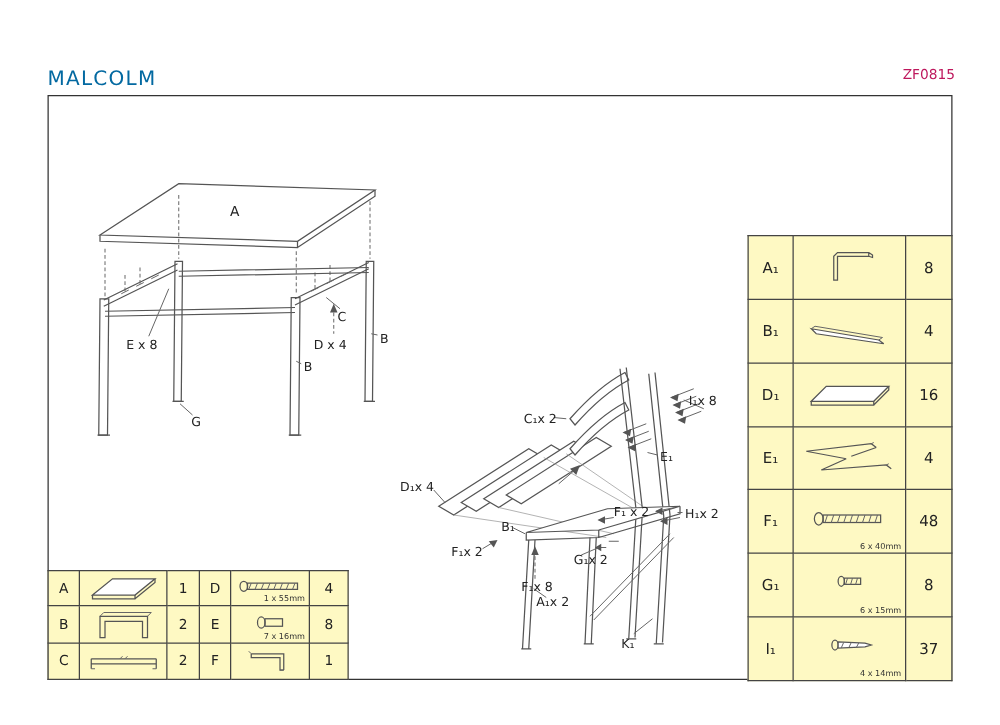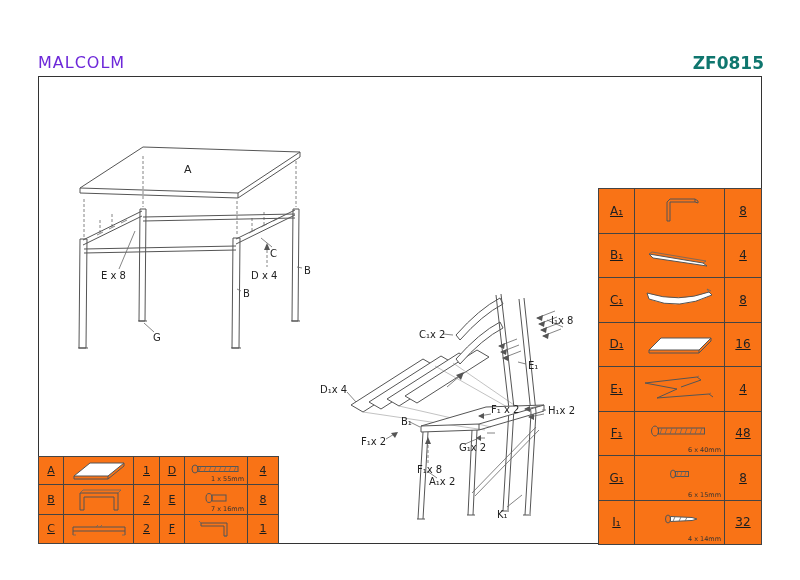--- a/index.html
+++ b/index.html
@@ -1,24 +1,24 @@
 <!DOCTYPE html>
 <html><head>
 <meta charset="utf-8">
 <style>
   html,body{margin:0;padding:0;background:#fff;}
   .sheet{position:relative;width:800px;height:580px;background:#fff;
          font-family:"DejaVu Sans","Liberation Sans",sans-serif;color:#1a1a1a;overflow:hidden;}
-  .hdr-title{position:absolute;left:38px;top:53px;font-size:16px;letter-spacing:1px;color:#6d28d9;}
-  .hdr-model{position:absolute;right:36px;top:53px;font-size:17px;font-weight:bold;color:#0f766e;}
+  .hdr-title{position:absolute;left:38px;top:53px;font-size:16px;letter-spacing:1px;color:#0369a1;}
+  .hdr-model{position:absolute;right:36px;top:53px;font-size:11px;font-weight:normal;color:#be185d;}
   .main-box{position:absolute;left:38px;top:76px;width:724px;height:468px;
             border:1px solid #333;box-sizing:border-box;}
   .diagram-svg{position:absolute;left:0;top:0;}
   
-  table.parts{border-collapse:collapse;position:absolute;table-layout:fixed;background:#f97316;text-decoration:underline;}
+  table.parts{border-collapse:collapse;position:absolute;table-layout:fixed;background:#fef9c3;}
   table.parts td{border:1px solid #444;padding:0;position:relative;overflow:hidden;
                  text-align:center;vertical-align:middle;font-size:11px;color:#222;}
   table.left-parts{left:-1px;bottom:-1px;width:240px;height:88px;}
   table.right-parts{right:-1px;top:111px;width:163px;height:357px;}
   table.right-parts td.lbl{font-size:12px;}
   table.right-parts td.qty{font-size:12px;}
   .size-tag{position:absolute;right:3px;bottom:1px;font-size:6.5px;color:#333;white-space:nowrap;}
   .icon-cell svg{display:block;margin:0 auto;}
   svg .ln{stroke:#555;stroke-width:1;fill:none;}
   svg .ln2{stroke:#666;stroke-width:0.8;fill:none;}
@@ -251,30 +251,20 @@
         <td class="lbl">B₁</td>
         <td class="icon-cell">
           <svg width="86" height="33" viewBox="0 0 86 33">
             <polygon class="fillw" points="12,15 66,24 70,27 16,19"></polygon>
             <path class="ln2" d="M12,15 L15,13 L69,22 L66,24"></path>
           </svg>
         </td>
         <td class="qty">4</td>
       </tr>
       <tr>
-        <td class="lbl">C₁</td>
-        <td class="icon-cell">
-          <svg width="86" height="33" viewBox="0 0 86 33">
-            <path class="fillw" d="M10,10 Q42,20 72,9 L75,12 Q42,28 12,16 Z"></path>
-            <path class="ln2" d="M72,9 L70,6 L74,8"></path>
-          </svg>
-        </td>
-        <td class="qty">8</td>
-      </tr>
-      <tr>
         <td class="lbl">D₁</td>
         <td class="icon-cell">
           <svg width="86" height="33" viewBox="0 0 86 33">
             <polygon class="fillw" points="12,22 24,10 74,10 62,22"></polygon>
             <path class="ln" d="M12,22 L12,25 L62,25 L62,22 M62,25 L74,13 L74,10"></path>
           </svg>
         </td>
         <td class="qty">16</td>
       </tr>
       <tr>
@@ -314,19 +304,19 @@
       <tr>
         <td class="lbl">I₁</td>
         <td class="icon-cell">
           <svg width="86" height="33" viewBox="0 0 86 33">
             <ellipse class="ln" cx="31" cy="13" rx="2.5" ry="4"></ellipse>
             <path class="fillw" d="M33.5,10.5 L55,11.5 L60,13 L55,14.5 L33.5,15.5 Z"></path>
             <path class="ln2" d="M38,10.8 l-2,4.5 M44,11 l-2,4.2 M50,11.3 l-2,3.8"></path>
           </svg>
           <span class="size-tag">4 x 14mm</span>
         </td>
-        <td class="qty">32</td>
+        <td class="qty">37</td>
       </tr>
     </tbody>
       </table>
 
   </div>
 </div>
 
 </body></html>

